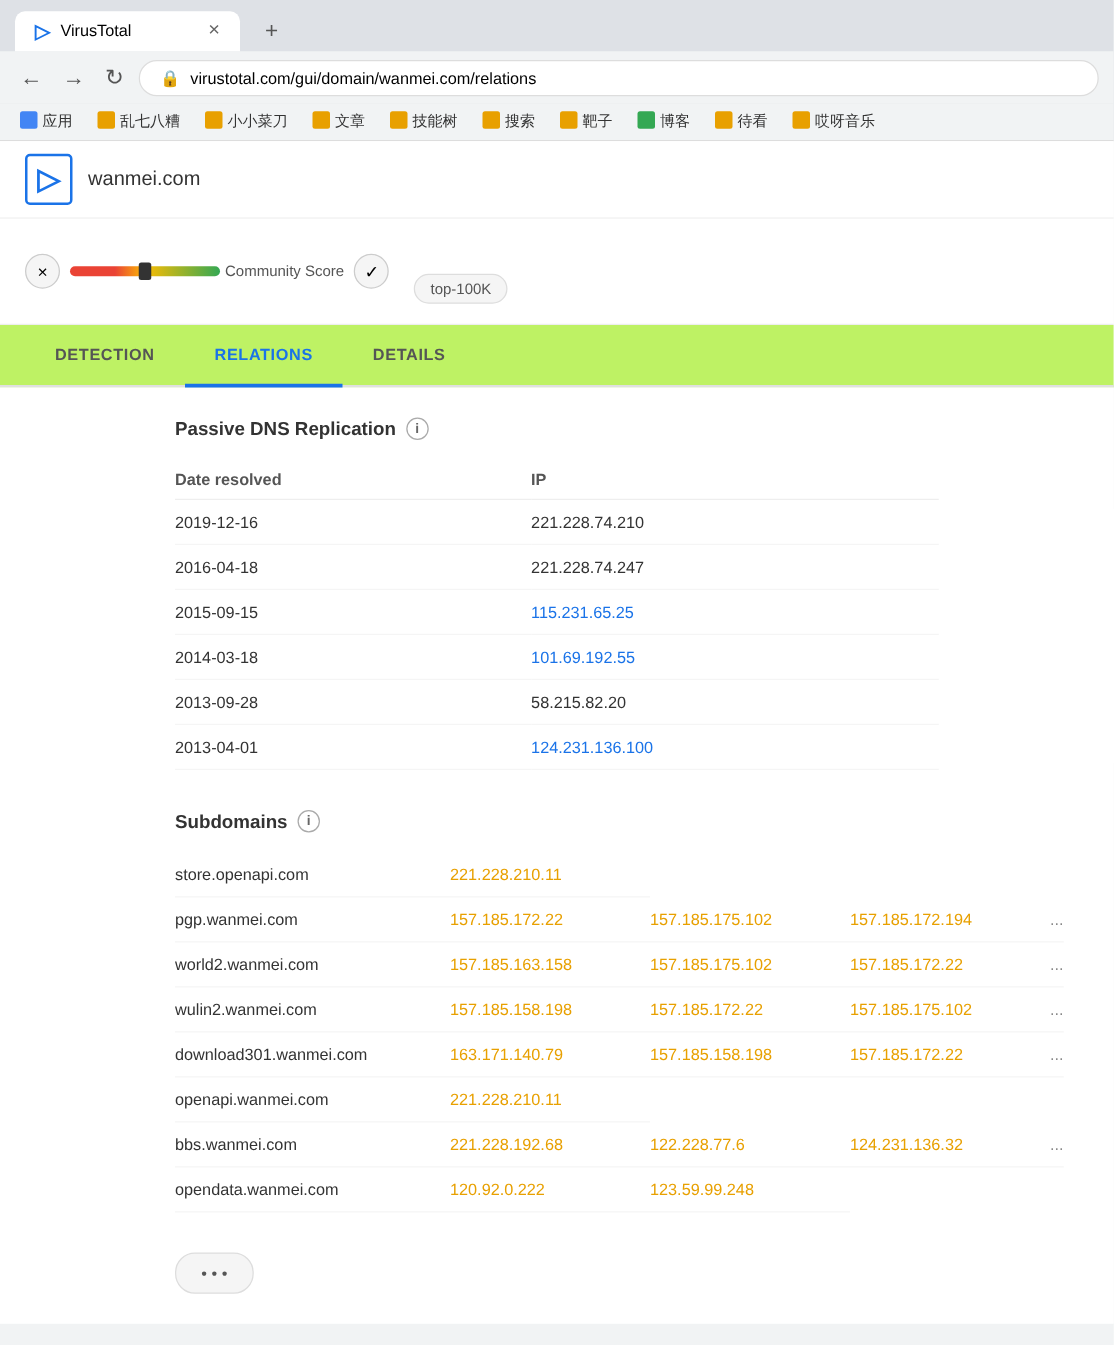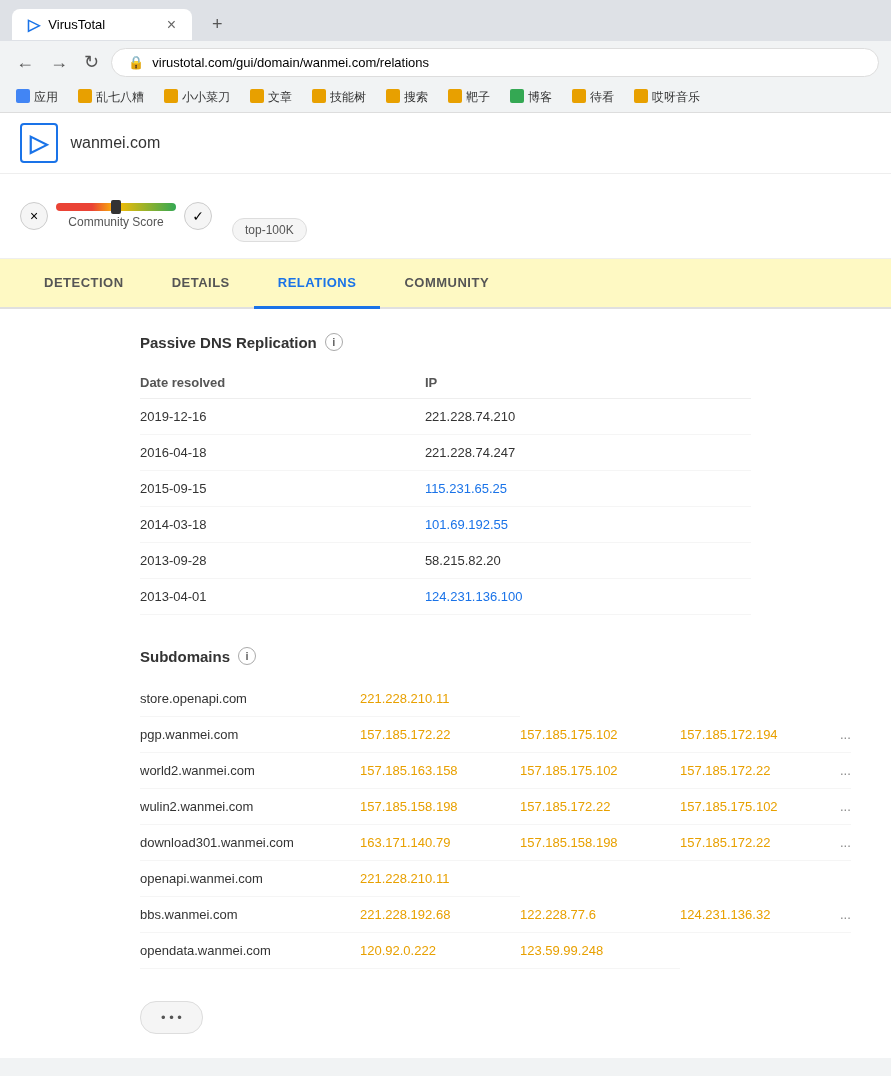--- a/index.html
+++ b/index.html
@@ -25,30 +25,30 @@
     
     .page-content { background: white; min-height: 900px; }
 
     
     .domain-bar { background: white; padding: 10px 20px; border-bottom: 1px solid #eee; display: flex; align-items: center; gap: 12px; }
     .domain-logo { color: #1a73e8; font-size: 24px; font-weight: bold; border: 2px solid #1a73e8; padding: 4px 8px; border-radius: 4px; }
     .domain-name { font-size: 16px; color: #333; }
 
     
     .score-area { padding: 16px 20px; background: white; border-bottom: 1px solid #eee; display: flex; align-items: center; gap: 20px; }
-    .score-meter { display: flex; flex-direction: column; align-items: center; gap: 4px; }
+    .score-meter { display: flex; align-items: center; gap: 4px; }
     .meter-bar { width: 120px; height: 8px; background: linear-gradient(to right, #ea4335 30%, #fbbc04 50%, #34a853 100%); border-radius: 4px; position: relative; }
     .meter-indicator { width: 10px; height: 14px; background: #333; border-radius: 2px; position: absolute; top: -3px; left: 50%; transform: translateX(-50%); }
     .score-buttons { display: flex; gap: 8px; align-items: center; }
     .score-btn { border: 1px solid #ccc; background: #f5f5f5; border-radius: 50%; width: 28px; height: 28px; display: flex; align-items: center; justify-content: center; cursor: pointer; font-size: 14px; }
     .score-label { font-size: 12px; color: #555; text-align: center; }
     .badge { background: #f5f5f5; border: 1px solid #ddd; border-radius: 12px; padding: 4px 12px; font-size: 12px; color: #555; margin-top: 28px; }
 
     
-    .nav-tabs { display: flex; border-bottom: 2px solid #e0e0e0; padding: 0 20px; background: #fef9c3; }
+    .nav-tabs { display: flex; border-bottom: 2px solid #e0e0e0; padding: 0 20px; background: #bef264; }
     .nav-tab { padding: 16px 24px; font-size: 13px; font-weight: 600; color: #555; cursor: pointer; text-decoration: none; letter-spacing: 0.5px; border-bottom: 3px solid transparent; margin-bottom: -2px; }
     .nav-tab.active { color: #1a73e8; border-bottom-color: #1a73e8; }
 
     
     .main-content { padding: 24px 140px 24px 140px; background: white; }
 
     
     .section-title { font-size: 15px; font-weight: 700; color: #333; display: flex; align-items: center; gap: 8px; margin-bottom: 16px; }
     .info-icon { width: 18px; height: 18px; border: 1px solid #aaa; border-radius: 50%; display: inline-flex; align-items: center; justify-content: center; font-size: 11px; color: #666; cursor: pointer; }
 
@@ -149,23 +149,22 @@
         </div>
         <span class="score-label">Community Score</span>
       </div>
       <div class="score-btn">✓</div>
     </div>
     <div class="badge">top-100K</div>
   </div>
 
   <div class="nav-tabs">
     <a class="nav-tab">DETECTION</a>
+    <a class="nav-tab active">RELATIONS</a>
     <a class="nav-tab">DETAILS</a>
-    <a class="nav-tab active">RELATIONS</a>
-    <a class="nav-tab">COMMUNITY</a>
   </div>
 
   <div class="main-content">
 
     
     <div class="section-title">
       <span>Passive DNS Replication</span>
       <div class="info-icon">i</div>
     </div>
 

